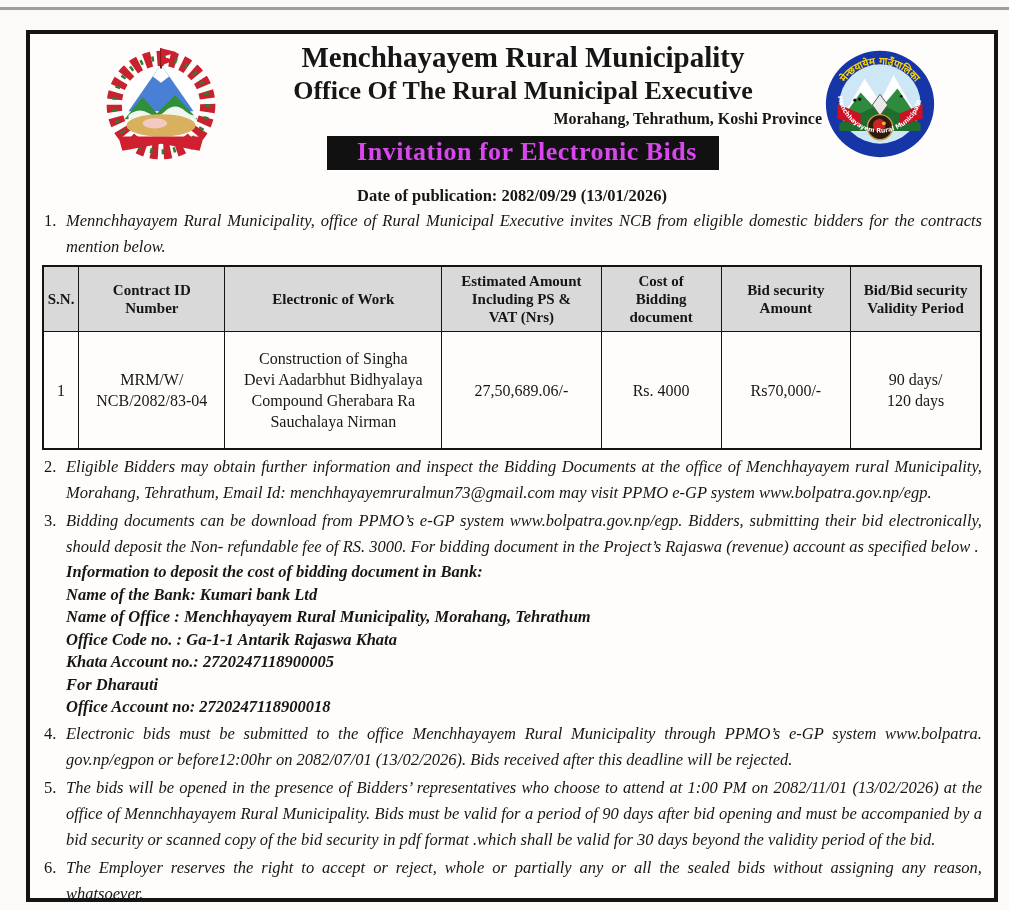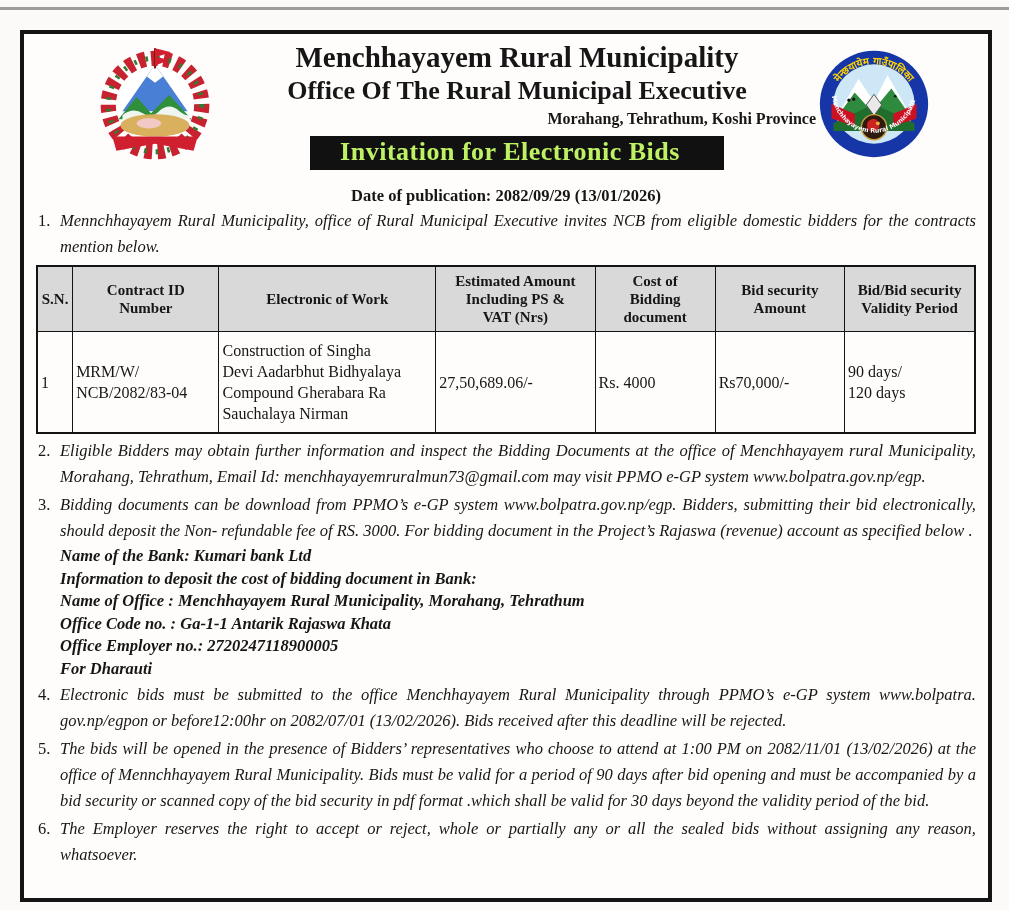--- a/index.html
+++ b/index.html
@@ -9,39 +9,39 @@
     font-family:"Liberation Serif", serif;
     color:#161616;
     position:relative;
     overflow:hidden;
   }
   .top-rule {
     position:absolute; top:7px; left:0; width:1009px; height:3px;
     background:#9d9d9d;
   }
   .doc {
-    position:absolute; left:20px; top:30px; width:972px; height:872px;
+    position:absolute; left:26px; top:30px; width:972px; height:872px;
     background:#fefdfb;
     border:4px solid #141414;
     padding:4px 12px 2px 12px;
     overflow:hidden;
   }
   
   .header { display:flex; align-items:flex-start; }
   .logo-left { width:126px; height:126px; margin-left:56px; flex:0 0 auto; }
   .logo-right { width:116px; height:116px; margin-right:44px; margin-top:8px; flex:0 0 auto; }
   .header-center { flex:1; text-align:center; padding-top:2px; }
   .title1 { font-size:29px; font-weight:bold; line-height:1.22; }
   .title2 { font-size:26px; font-weight:bold; line-height:1.2; }
   .addr   { font-size:16px; font-weight:bold; line-height:1.35; margin-top:1px;text-align:right; }
   .banner {
     display:inline-block; margin-top:7px;
-    background:#111111; color:#bef264;
+    background:#111111; color:#d946ef;
     font-size:26px; font-weight:bold;
-    padding:1px 44px 3px 30px;
+    padding:1px 22px 3px 30px;
     letter-spacing:0.5px;
   }
   .pubdate { text-align:center; font-size:16.5px; font-weight:bold; margin-top:16px; }
   
   .item { display:flex; margin-top:2px; }
   .item-num { flex:0 0 24px; font-size:16.5px; line-height:26px; padding-left:2px; }
   .item-body { flex:1; font-size:16.5px; line-height:26px; text-align:justify;font-style:italic; }
   
   table.contracts {
     width:100%; border-collapse:collapse; margin:5px 0 4px 0;
@@ -49,21 +49,21 @@
   }
   table.contracts th {
     background:#d9d9d9; border:1.6px solid #141414;
     font-size:15px; font-weight:bold; line-height:18px;
     text-align:center; vertical-align:middle; padding:5px 3px;
     white-space:pre-line;
   }
   table.contracts td {
     border:1.6px solid #141414;
     font-size:16px; line-height:21px;
-    text-align:left; vertical-align:middle; padding:8px 3px;
+    text-align:center; vertical-align:middle; padding:16px 3px;
     white-space:pre-line;
   }
   
   .bank-block { margin-top:1px; }
   .bank-line { font-weight:bold; font-size:16.5px; line-height:22.5px; text-align:left; }
 </style>
 </head>
 <body>
 
 <div class="top-rule"></div>
@@ -185,26 +185,27 @@
   <div class="item">
     <div class="item-num">2.</div>
     <div class="item-body">Eligible Bidders may obtain further information and inspect the Bidding Documents at the office of Menchhayayem rural Municipality, Morahang, Tehrathum, Email Id: menchhayayemruralmun73@gmail.com may visit PPMO e-GP system www.bolpatra.gov.np/egp.</div>
   </div>
 
   <div class="item">
     <div class="item-num">3.</div>
     <div class="item-body">
       <span>Bidding documents can be download from PPMO’s e-GP system www.bolpatra.gov.np/egp. Bidders, submitting their bid electronically, should deposit the Non- refundable fee of RS. 3000. For bidding document in the Project’s Rajaswa (revenue) account as specified below .</span>
       <div class="bank-block">
+        <div class="bank-line">Information to deposit the cost of bidding document in Bank:</div>
         <div class="bank-line">Name of the Bank: Kumari bank Ltd</div>
-        <div class="bank-line">Information to deposit the cost of bidding document in Bank:</div>
         <div class="bank-line">Name of Office : Menchhayayem Rural Municipality, Morahang, Tehrathum</div>
         <div class="bank-line">Office Code no. : Ga-1-1 Antarik Rajaswa Khata</div>
-        <div class="bank-line">Office Employer no.: 2720247118900005</div>
+        <div class="bank-line">Khata Account no.: 2720247118900005</div>
         <div class="bank-line">For Dharauti</div>
+        <div class="bank-line">Office Account no: 2720247118900018</div>
       </div>
     </div>
   </div>
 
   <div class="item">
     <div class="item-num">4.</div>
     <div class="item-body">Electronic bids must be submitted to the office Menchhayayem Rural Municipality through PPMO’s e-GP system www.bolpatra. gov.np/egpon or before12:00hr on 2082/07/01 (13/02/2026). Bids received after this deadline will be rejected.</div>
   </div>
 
   <div class="item">

